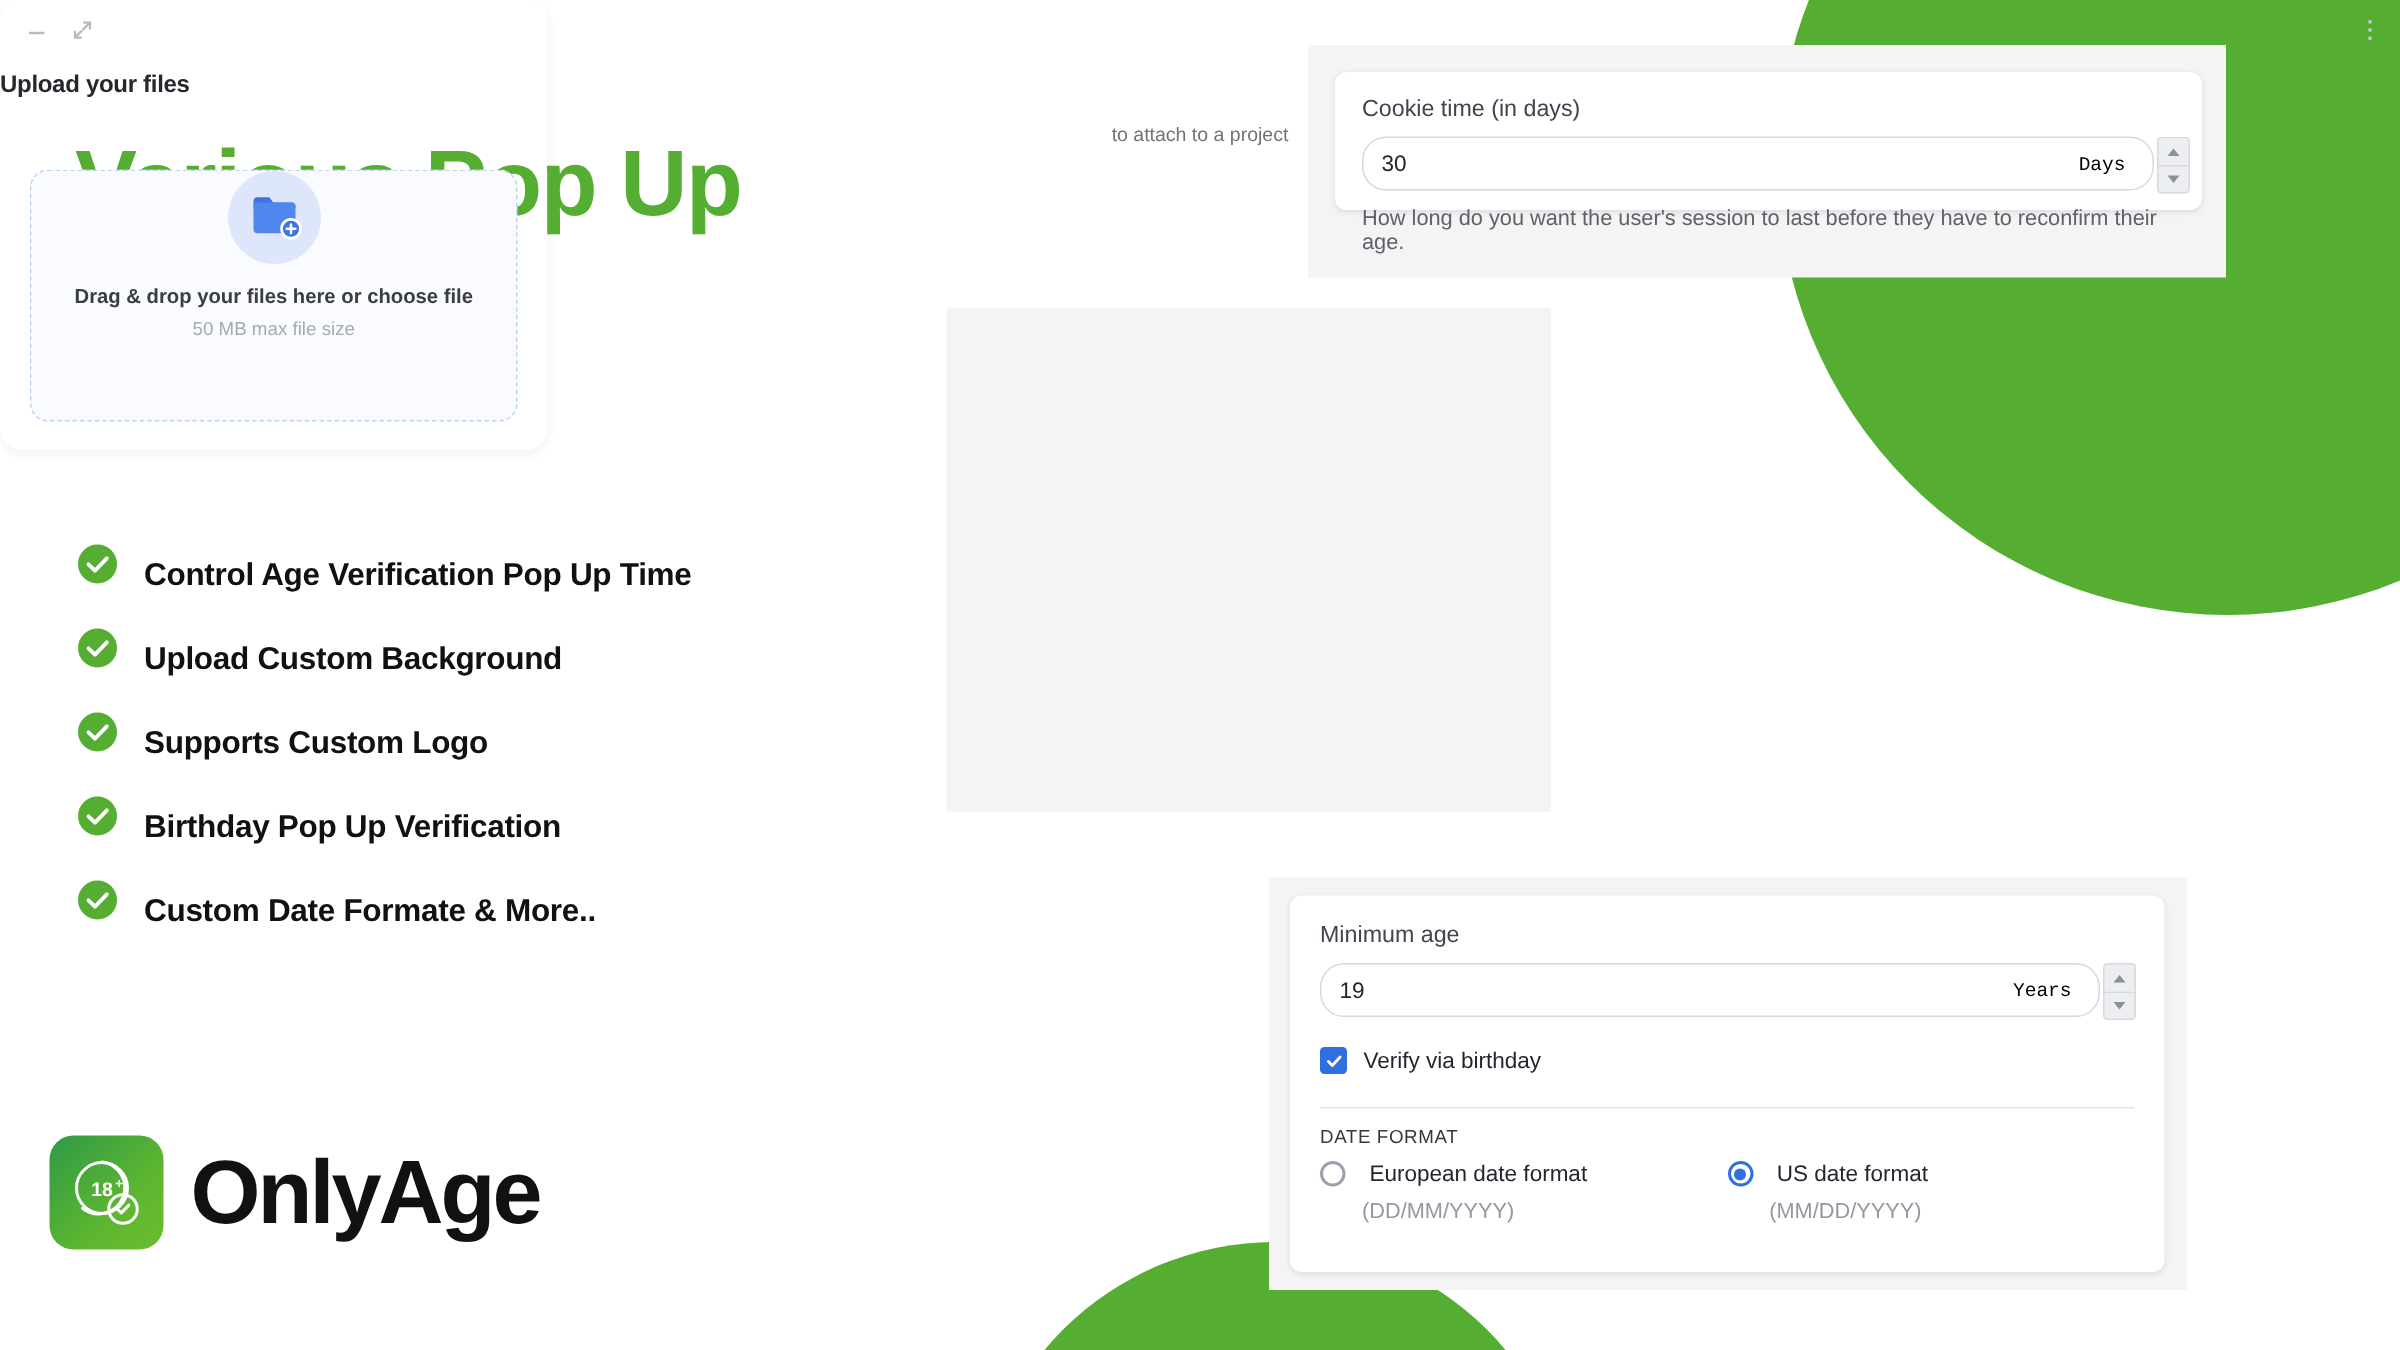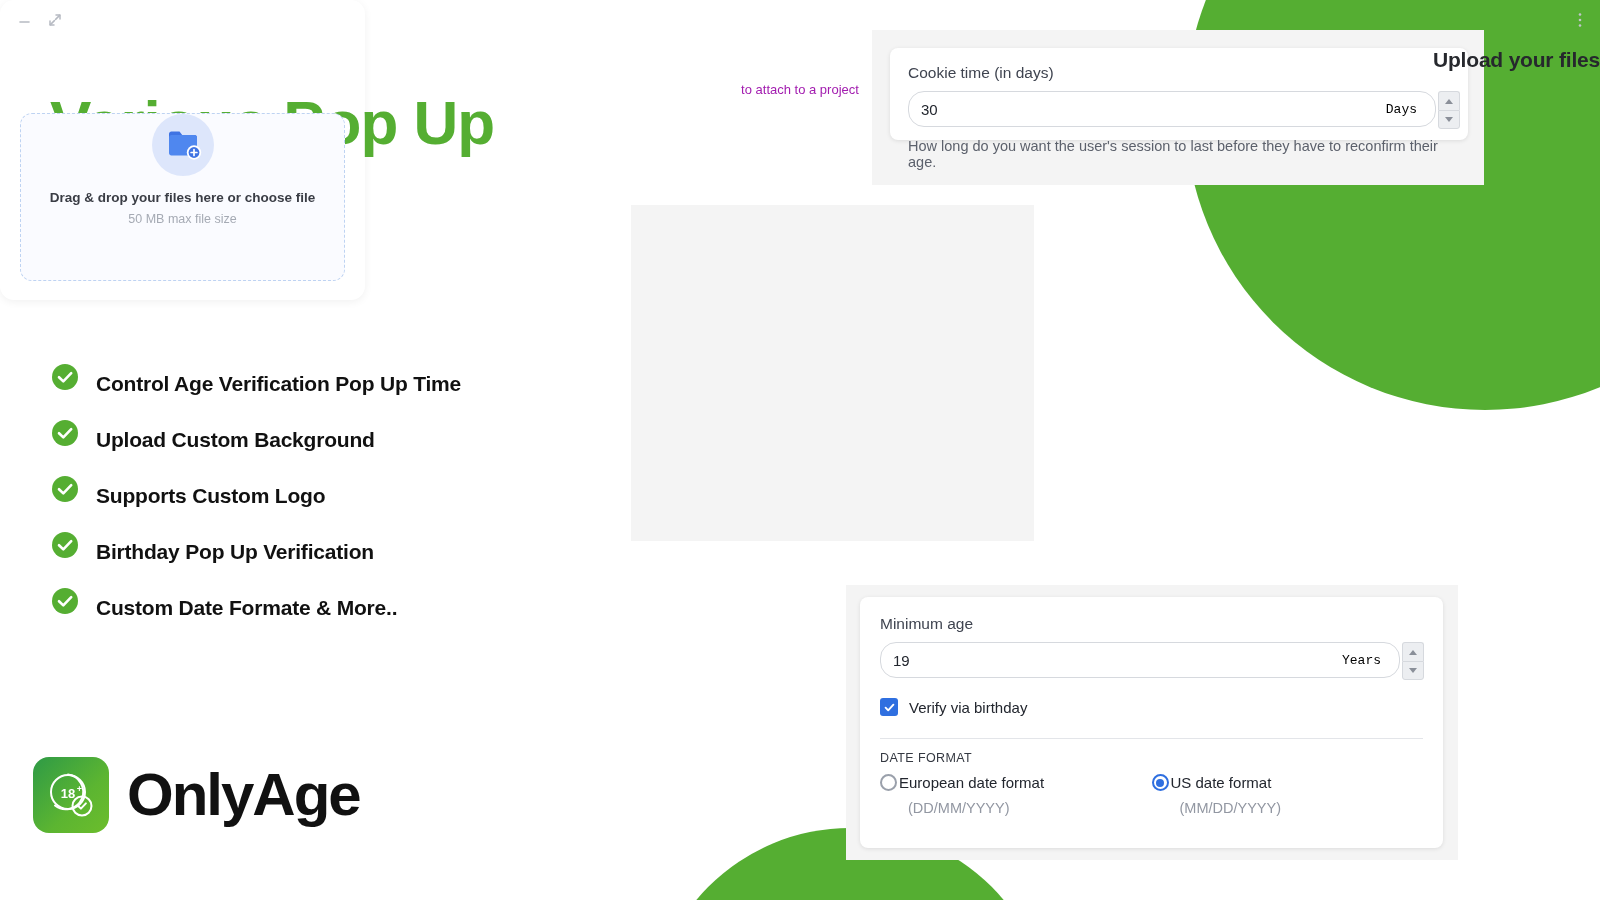--- a/index.html
+++ b/index.html
@@ -175,30 +175,30 @@
   #upload-titlebar {
     position: absolute; left: 0; top: 0; width: 100%; height: 40px;
     display: flex; align-items: center;
     padding: 0 18px;
   }
   .win-btn { cursor: default; display: flex; align-items: center; }
   #win-minimize { margin-right: 16px; }
   #win-more { margin-left: auto; }
   #upload-title {
     position: absolute; left: 0; right: 0; top: 48px;
-    text-align: right;
-    font-size: 21px; font-weight: bold;
+    text-align: left;
+    font-size: 16px; font-weight: bold;
     color: #26282d;
     letter-spacing: -0.2px;
   }
   #upload-subtitle {
     position: absolute; left: 0; right: 0; top: 82px;
     text-align: center;
     font-size: 13px;
-    color: #a21caf;
+    color: #737373;
   }
   #dropzone {
     position: absolute;
     left: 20px; top: 113px;
     width: 325px; height: 168px;
     border: 1.5px dashed #bed3f2;
     border-radius: 12px;
     background: #fafbff;
     display: flex; flex-direction: column;
     align-items: center; 
@@ -246,21 +246,21 @@
     font-weight: normal;
     color: #343841;
     letter-spacing: 0.4px;
     margin: 12px 0 0 0;
   }
   #radio-grid {
     display: flex;
     margin-top: 9px;
   }
   .radio-col { width: 281px; }
-  .radio-row { display: flex; align-items: center; gap: 2px; }
+  .radio-row { display: flex; align-items: center; gap: 16px; }
   .radio-outer {
     width: 17px; height: 17px; border-radius: 50%;
     border: 2px solid #9aa0ab;
     display: flex; align-items: center; justify-content: center;
     background: #ffffff;
   }
   .radio-outer.checked { border-color: #2f6fe0; }
   .radio-dot {
     width: 8px; height: 8px; border-radius: 50%;
     background: #2f6fe0;

